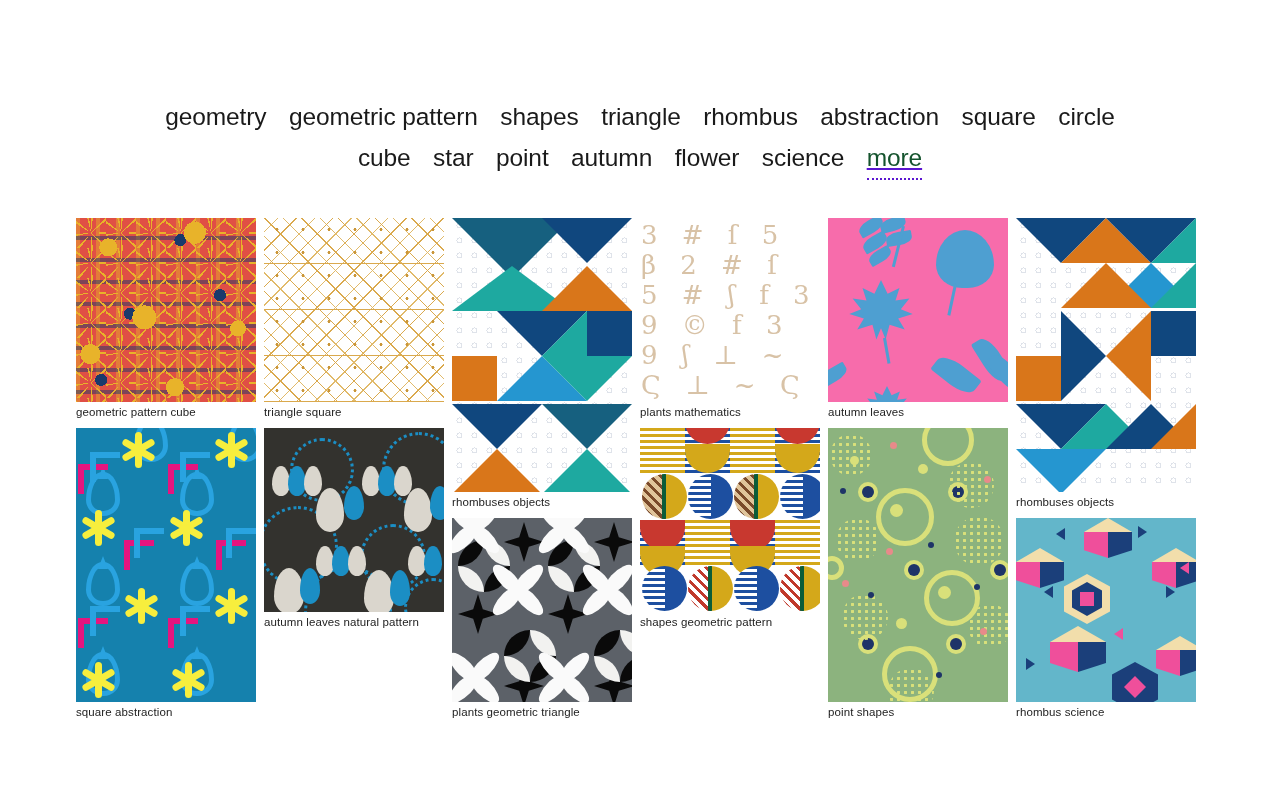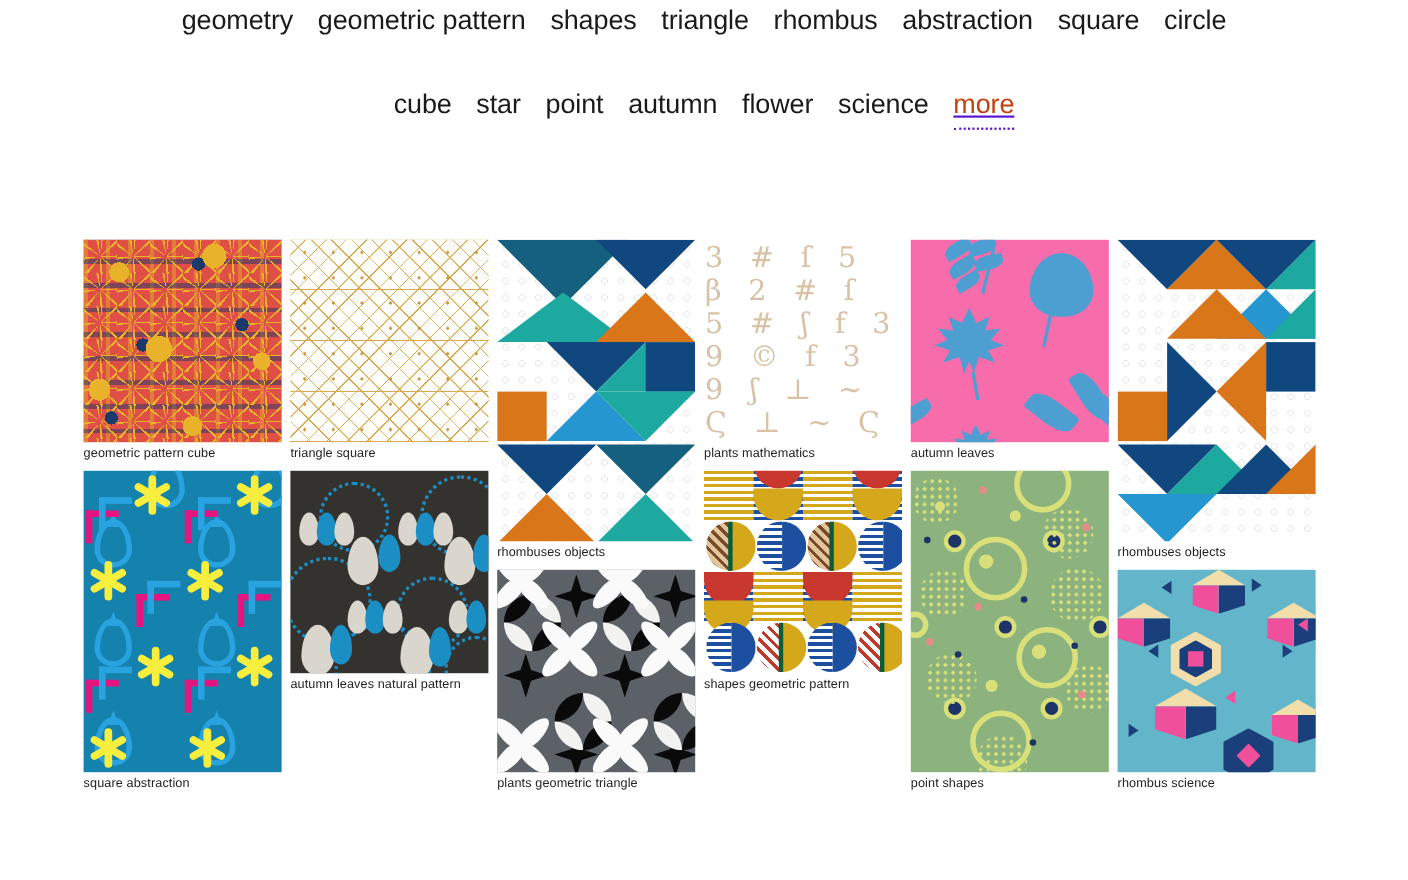--- a/index.html
+++ b/index.html
@@ -6,40 +6,40 @@
   html, body { margin: 0; padding: 0; }
   body {
     width: 1280px; height: 800px;
     background: #ffffff;
     font-family: "Liberation Sans", sans-serif;
     overflow: hidden;
   }
 
   
   #tagcloud {
+    padding-top: 98px;
     text-align: center;
     line-height: 38px;
   }
   .tag {
     display: inline-block;
     font-size: 24.5px;
     color: #1a1a1a;
     letter-spacing: -0.1px;
     margin: 0 9px;
     cursor: pointer;
     white-space: nowrap;
     vertical-align: baseline;
   }
   .tag-more {
-    color: #c2410c;
+    color: #14532d;
     text-decoration: underline;
     text-decoration-color: #5b16d0;
     text-underline-offset: 2px;
     position: relative;
-    margin-top: 36px;
   }
   .tag-more::after {
     content: "";
     position: absolute;
     left: 0; right: 0; bottom: -3px;
     border-bottom: 2px dotted #5b16d0;
   }
 
   
   #gallery {

